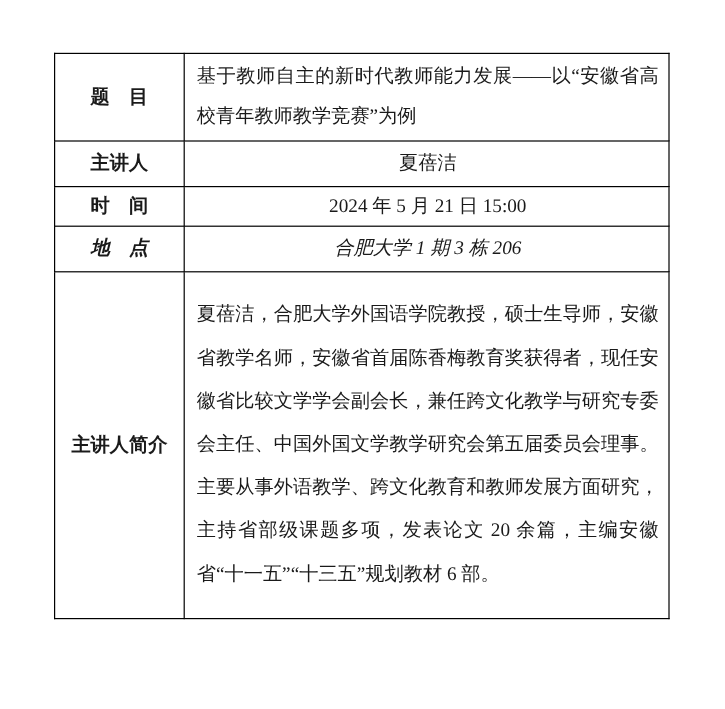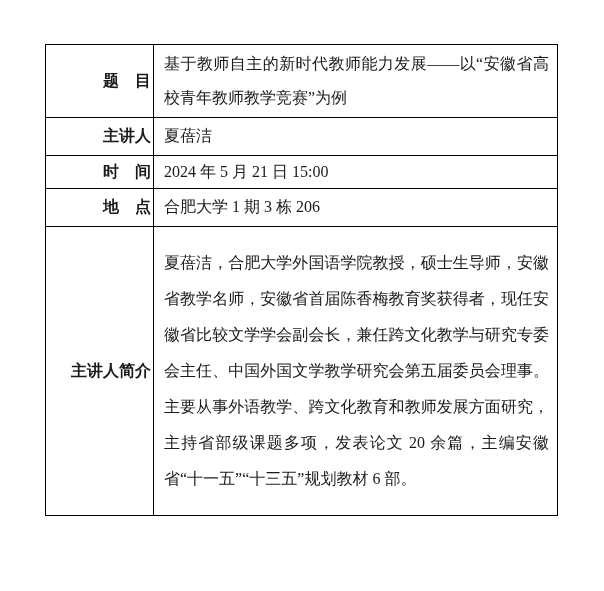--- a/index.html
+++ b/index.html
@@ -24,37 +24,37 @@
     table-layout: fixed;
   }
   .doc-table td {
     border: 1px solid #000000;
     font-size: 16px;
     vertical-align: middle;
     overflow: hidden;
   }
   .label-cell {
     width: 103px;
-    text-align: right;
+    text-align: center;
     font-weight: bold;
     padding: 0 2px;
     margin-top: 32px;
   }
   .value-cell {
     width: 385px;
     padding: 0 8px 0 10px;
-    text-align: left;
+    text-align: center;
   }
   .value-cell.multiline {
     text-align: justify;
   }
   tr.row-title    { height: 69px; }
   tr.row-speaker  { height: 38px; }
   tr.row-time     { height: 33px; }
-  tr.row-location { height: 38px; }
+  tr.row-location { height: 38px; font-style: italic; }
   tr.row-bio      { height: 289px; }
   tr.row-org      { height: 33px; }
   tr.row-title .value-cell {
     line-height: 34px;
     padding-top: 2px;
     padding-bottom: 2px;
   }
   tr.row-bio .value-cell {
     line-height: 36px;
     margin-top: 28px;

